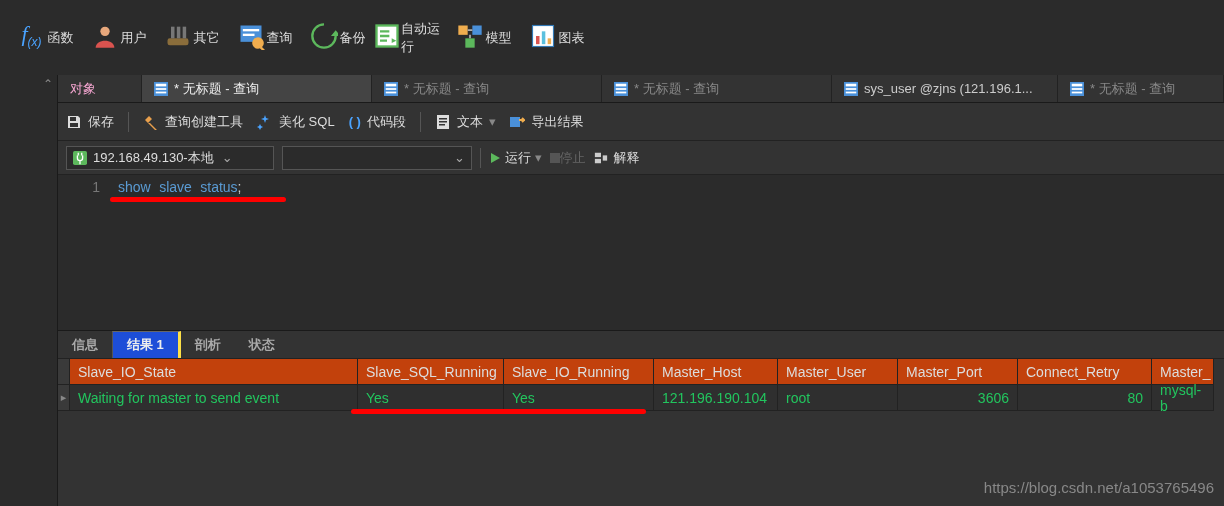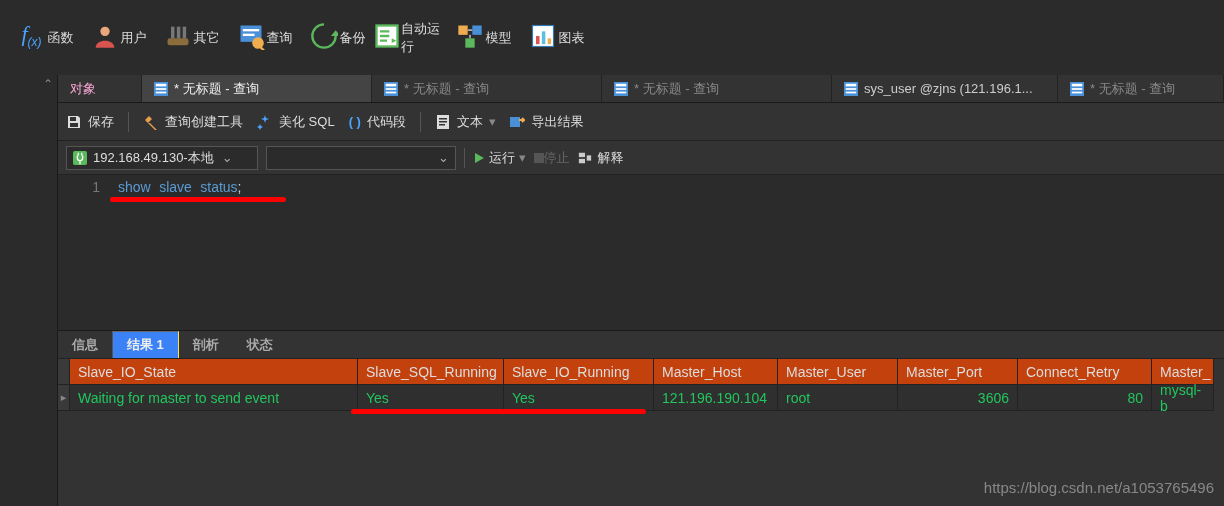--- a/index.html
+++ b/index.html
@@ -35,21 +35,21 @@
 .editor { background: #2b2b2b; flex: 0 0 155px; display: flex; position: relative; }
 .gutter { width: 52px; text-align: right; padding: 4px 10px 0 0; color: #777; font-family: Consolas, monospace; font-size: 14px; }
 .code { padding: 4px 0 0 8px; font-family: Consolas, monospace; font-size: 14px; position: relative; }
 .kw { color: #5a9bd4; }
 .punct { color: #ccc; }
 .red-underline1 { position: absolute; top: 22px; left: 0; width: 176px; height: 5px; background: red; border-radius: 3px; }
 
 .results-pane { border-top: 1px solid #1a1a1a; background: #333; flex: 1; display: flex; flex-direction: column; }
 .result-tabs { display: flex; height: 28px; background: #333; border-bottom: 1px solid #222; font-weight: bold; }
 .rtab { padding: 0 14px; display: flex; align-items: center; font-size: 13px; color: #aaa; cursor: pointer; }
-.rtab.active { background: #3b82f6; color: #eee; border-top: 1px solid #666; border-left:1px solid #555; border-right:1px solid #fde047;text-align:center; }
+.rtab.active { background: #1d4ed8; color: #eee; border-top: 1px solid #666; border-left:1px solid #555; border-right:3px solid #fde047;text-align:center; }
 
 .grid-wrap { flex: 1; overflow: hidden; position: relative; }
 .grid { display: flex; font-size: 14px; }
 .ghead { background: #c2410c; color: #ddd; height: 26px; display: flex; align-items: center; padding: 0 8px; border-right: 1px solid #222; border-bottom: 1px solid #222; }
 .gcell { background: #2f2f2f; color: #22c55e; height: 26px; display: flex; align-items: center; padding: 0 8px; border-right: 1px solid #222; border-bottom: 1px solid #222; }
 .gcell.num { justify-content: flex-end; }
 .row-handle { width: 12px; background: #3a3a3a; border-right: 1px solid #222; border-bottom:1px solid #222; display:flex; align-items:center; justify-content:center; color:#888; font-size:11px; }
 .col { display: flex; flex-direction: column; }
 .red-underline2 { position: absolute; top: 50px; left: 293px; width: 295px; height: 5px; background: red; border-radius: 3px; z-index: 5; }
 
@@ -240,21 +240,21 @@
       <div class="action-item">
         <svg width="16" height="16" viewBox="0 0 16 16">
             <rect x="1" y="3" width="10" height="10" fill="#4a90d9"></rect>
             <path d="M10 6h5l-2-2m2 2l-2 2" stroke="#f0ad4e" stroke-width="2" fill="none"></path>
           </svg>
         <span>导出结果</span>
       </div>
     </div>
 
     <div class="conn-bar">
-      <div class="combo" style="width:192px">
+      <div class="combo" style="width:208px">
         <svg width="14" height="14" viewBox="0 0 16 16" style="margin-right:6px">
             <rect width="16" height="16" rx="2" fill="#5cb85c"></rect>
             <path d="M5 5v3a3 3 0 0 0 6 0V5M6 5V2m4 3V2M8 11v4" stroke="#fff" stroke-width="1.5" fill="none"></path>
           </svg>
         <span>192.168.49.130-本地</span>
         <span class="caret-d">⌄</span>
       </div>
       <div class="combo" style="width:190px">
         <span style="flex:1"></span>
           <span class="caret-d">⌄</span>

